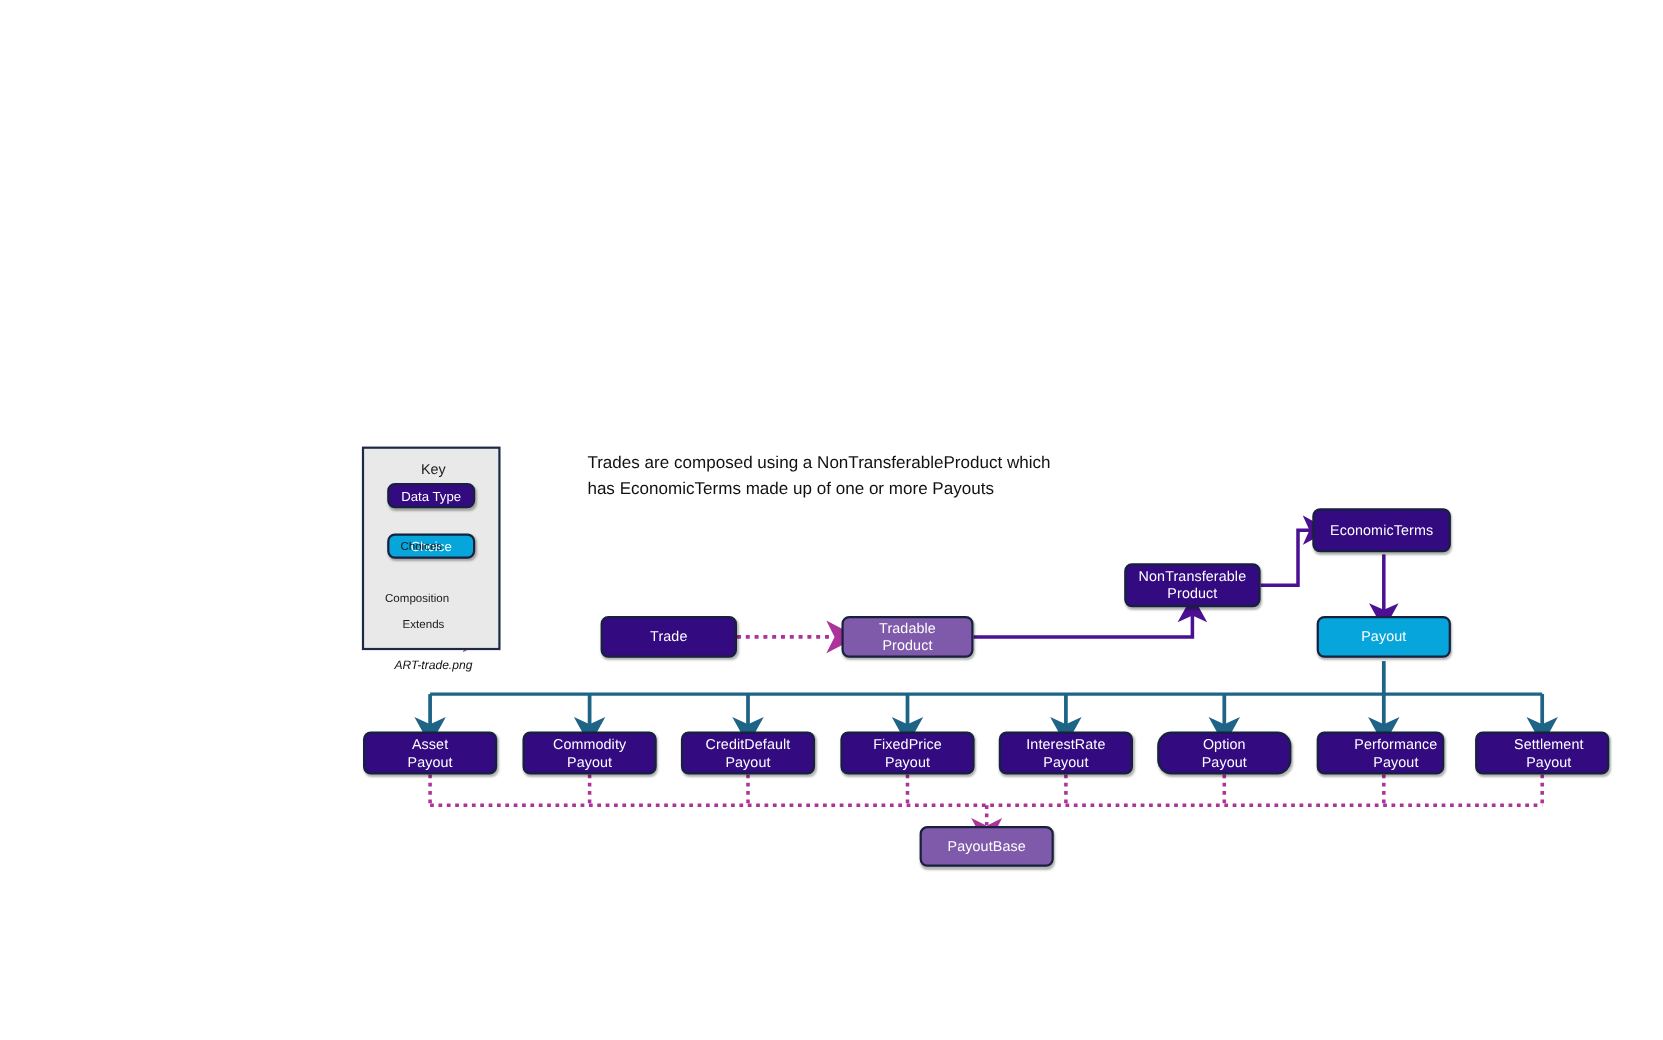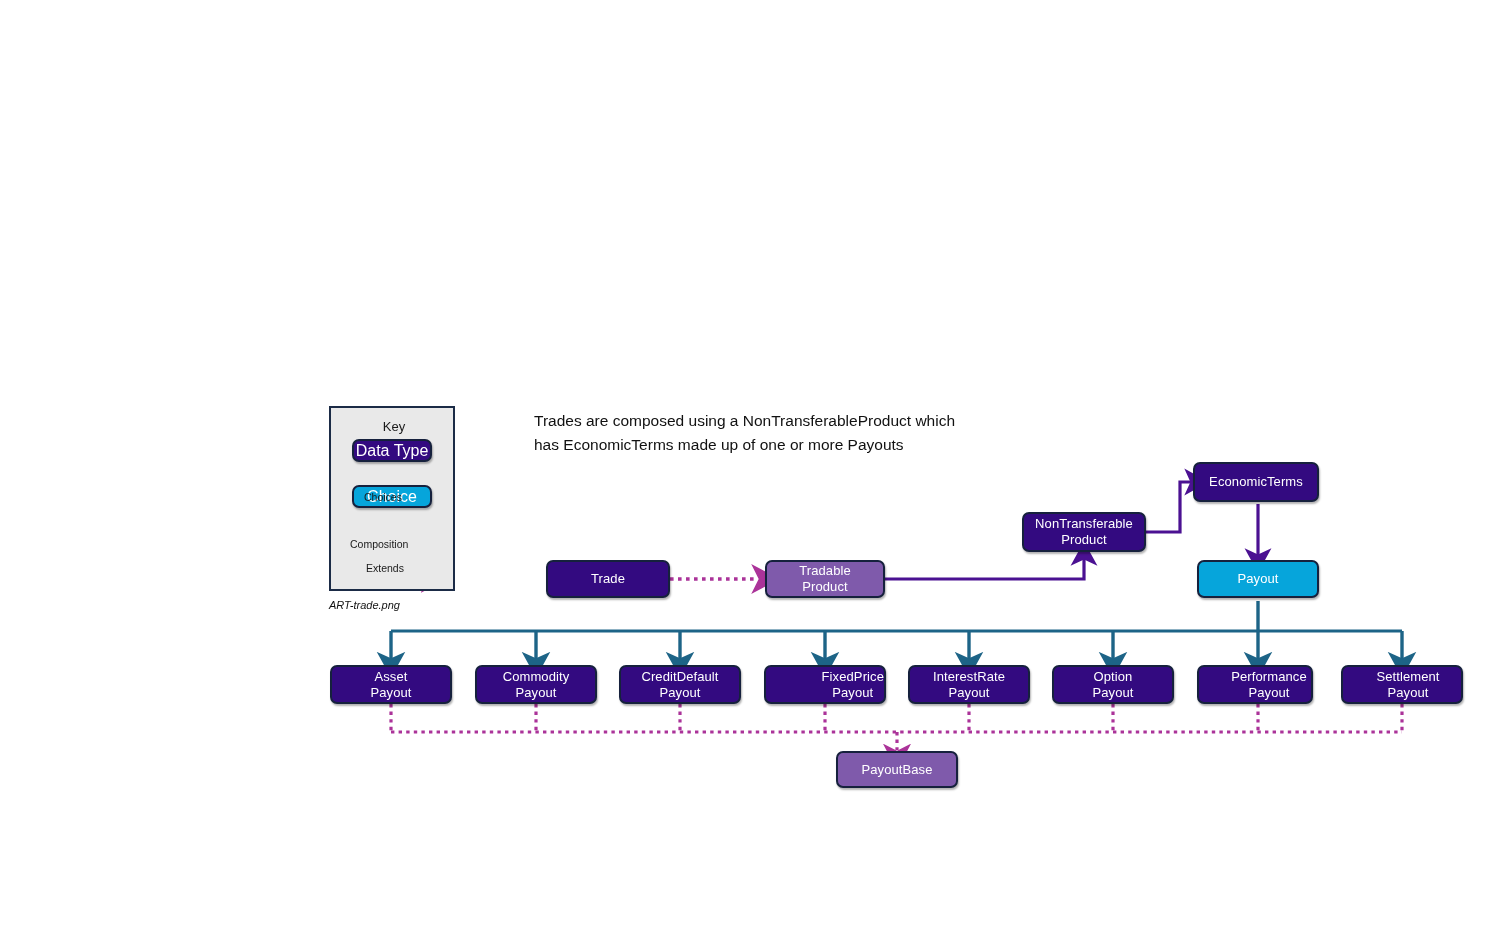--- a/index.html
+++ b/index.html
@@ -42,20 +42,21 @@
     width: 126px;
     text-align: center;
     font-size: 13px;
     color: #1a1a1a;
   }
   .key-caption {
     position: absolute;
     left: 329px;
     top: 599px;
     width: 130px;
+    text-align: center;
     font-size: 11px;
     font-style: italic;
     color: #111111;
   }
   .legend-row-label {
     position: absolute;
     font-size: 10.5px;
     color: #1a1a1a;
     white-space: nowrap;
   }
@@ -85,21 +86,21 @@
   
   .key-swatch {
     position: absolute;
     box-sizing: border-box;
     border: 2.2px solid #16213d;
     border-radius: 7px;
     display: flex;
     align-items: center;
     justify-content: center;
     color: #ffffff;
-    font-size: 16px;
+    font-size: 12px;
     box-shadow: 1px 2px 2px rgba(0,0,0,0.30);
   }
 
   
   .title-block {
     position: absolute;
     left: 534px;
     top: 409px;
     width: 560px;
     font-size: 15.5px;
@@ -284,27 +285,27 @@
 
   <div class="node datatype" style="left:330px; top:665px; width:122px; height:39px;">
     <span class="nlabel">Asset<br>Payout</span>
   </div>
   <div class="node datatype" style="left:475px; top:665px; width:122px; height:39px;">
     <span class="nlabel">Commodity<br>Payout</span>
   </div>
   <div class="node datatype" style="left:619px; top:665px; width:122px; height:39px;">
     <span class="nlabel">CreditDefault<br>Payout</span>
   </div>
-  <div class="node datatype" style="left:764px; top:665px; width:122px; height:39px;justify-content:flex-end;">
+  <div class="node datatype" style="left:764px; top:665px; width:122px; height:39px;">
     <span class="nlabel">FixedPrice<br>Payout</span>
   </div>
   <div class="node datatype" style="left:908px; top:665px; width:122px; height:39px;">
     <span class="nlabel">InterestRate<br>Payout</span>
   </div>
-  <div class="node datatype" style="left:1052px; top:665px; width:122px; height:39px;">
+  <div class="node datatype" style="left:1052px; top:665px; width:122px; height:39px;border-radius:13px;">
     <span class="nlabel">Option<br>Payout</span>
   </div>
   <div class="node datatype" style="left:1197px; top:665px; width:116px; height:39px;padding-left:28px;">
     <span class="nlabel">Performance<br>Payout</span>
   </div>
   <div class="node datatype" style="left:1341px; top:665px; width:122px; height:39px;padding-left:12px;">
     <span class="nlabel">Settlement<br>Payout</span>
   </div>
 
 </div>

